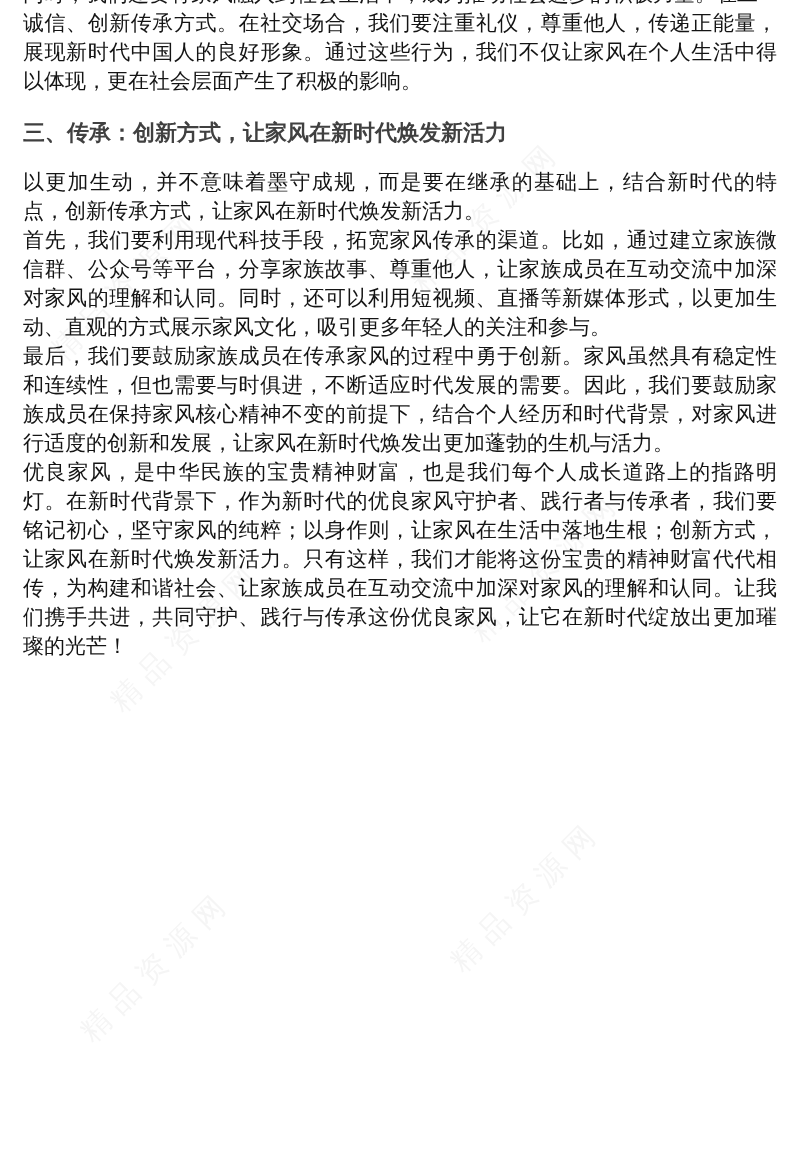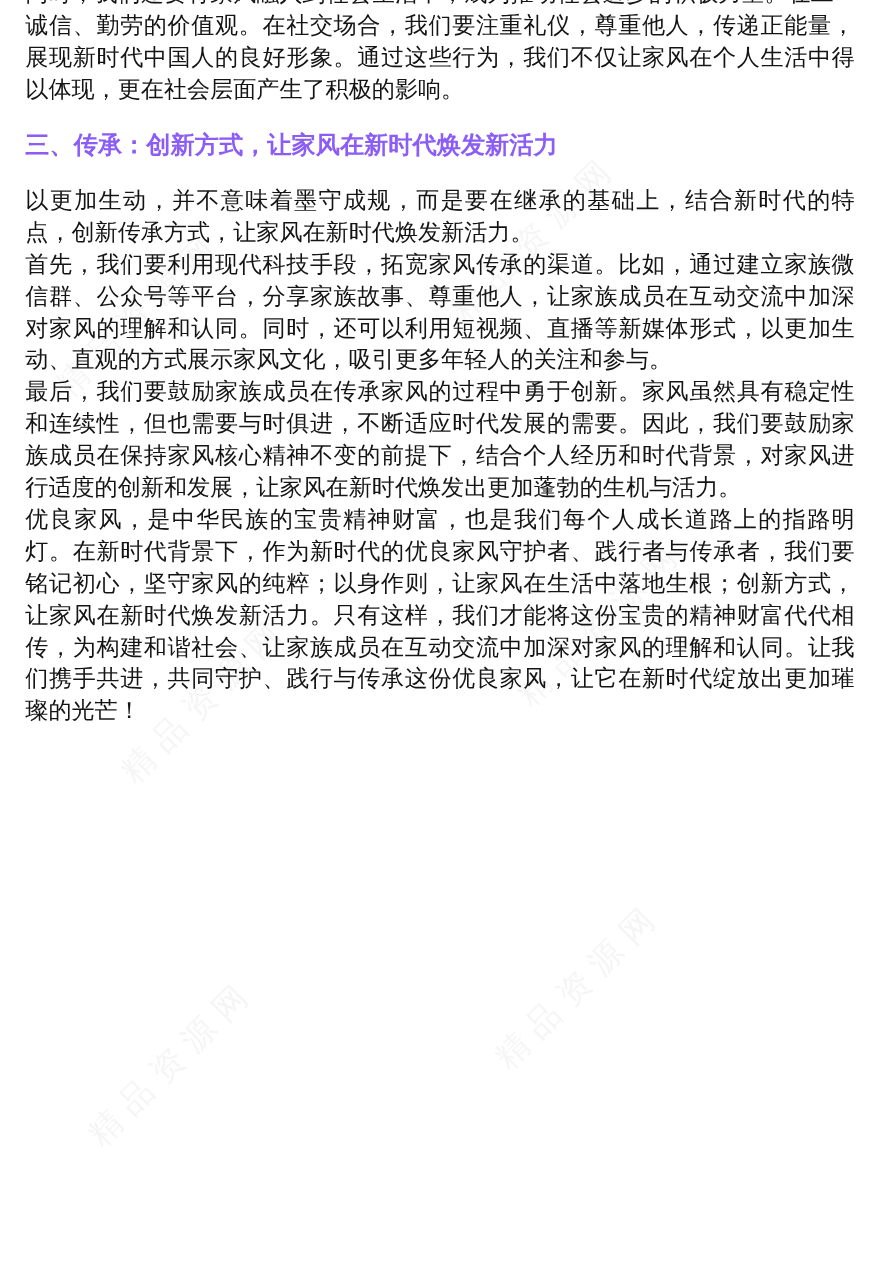--- a/index.html
+++ b/index.html
@@ -57,21 +57,21 @@
   }
   .clip-top .line { margin-top: -20px; }
 
   .p1rest { margin-top: 58px; }
 
   .heading {
     font-family: "DejaVu Sans", "Liberation Sans", sans-serif;
     font-size: 22px;
     font-weight: bold;
     line-height: 30px;
-    color: #8b5cf6;
+    color: #404040;
     margin: 22px 0 0 0;
     text-align: left;
   }
   .para { margin-top: 25px; }
   .para.first-after-heading { margin-top: 20px; }
 </style>
 </head>
 <body>
 
 <div class="page">
@@ -85,21 +85,21 @@
     <span class="wm w6">精品资源网</span>
   </div>
 
   <div class="content">
 
     <div class="clip-top">
       <p class="line">同时，我们还要将家风融入到社会生活中，成为推动社会进步的积极力量。在工</p>
     </div>
 
 
-    <p class="para p1rest">诚信、勤劳的价值观。在社交场合，我们要注重礼仪，尊重他人，传递正能量，展现新时代中国人的良好形象。通过这些行为，我们不仅让家风在个人生活中得以体现，更在社会层面产生了积极的影响。</p>
+    <p class="para p1rest">诚信、创新传承方式。在社交场合，我们要注重礼仪，尊重他人，传递正能量，展现新时代中国人的良好形象。通过这些行为，我们不仅让家风在个人生活中得以体现，更在社会层面产生了积极的影响。</p>
 
     <h2 class="heading">三、传承：创新方式，让家风在新时代焕发新活力</h2>
 
     <p class="para first-after-heading">以更加生动，并不意味着墨守成规，而是要在继承的基础上，结合新时代的特点，创新传承方式，让家风在新时代焕发新活力。</p>
 
     <p class="para">首先，我们要利用现代科技手段，拓宽家风传承的渠道。比如，通过建立家族微信群、公众号等平台，分享家族故事、尊重他人，让家族成员在互动交流中加深对家风的理解和认同。同时，还可以利用短视频、直播等新媒体形式，以更加生动、直观的方式展示家风文化，吸引更多年轻人的关注和参与。</p>
 
 
     <p class="para">最后，我们要鼓励家族成员在传承家风的过程中勇于创新。家风虽然具有稳定性和连续性，但也需要与时俱进，不断适应时代发展的需要。因此，我们要鼓励家族成员在保持家风核心精神不变的前提下，结合个人经历和时代背景，对家风进行适度的创新和发展，让家风在新时代焕发出更加蓬勃的生机与活力。</p>
 

